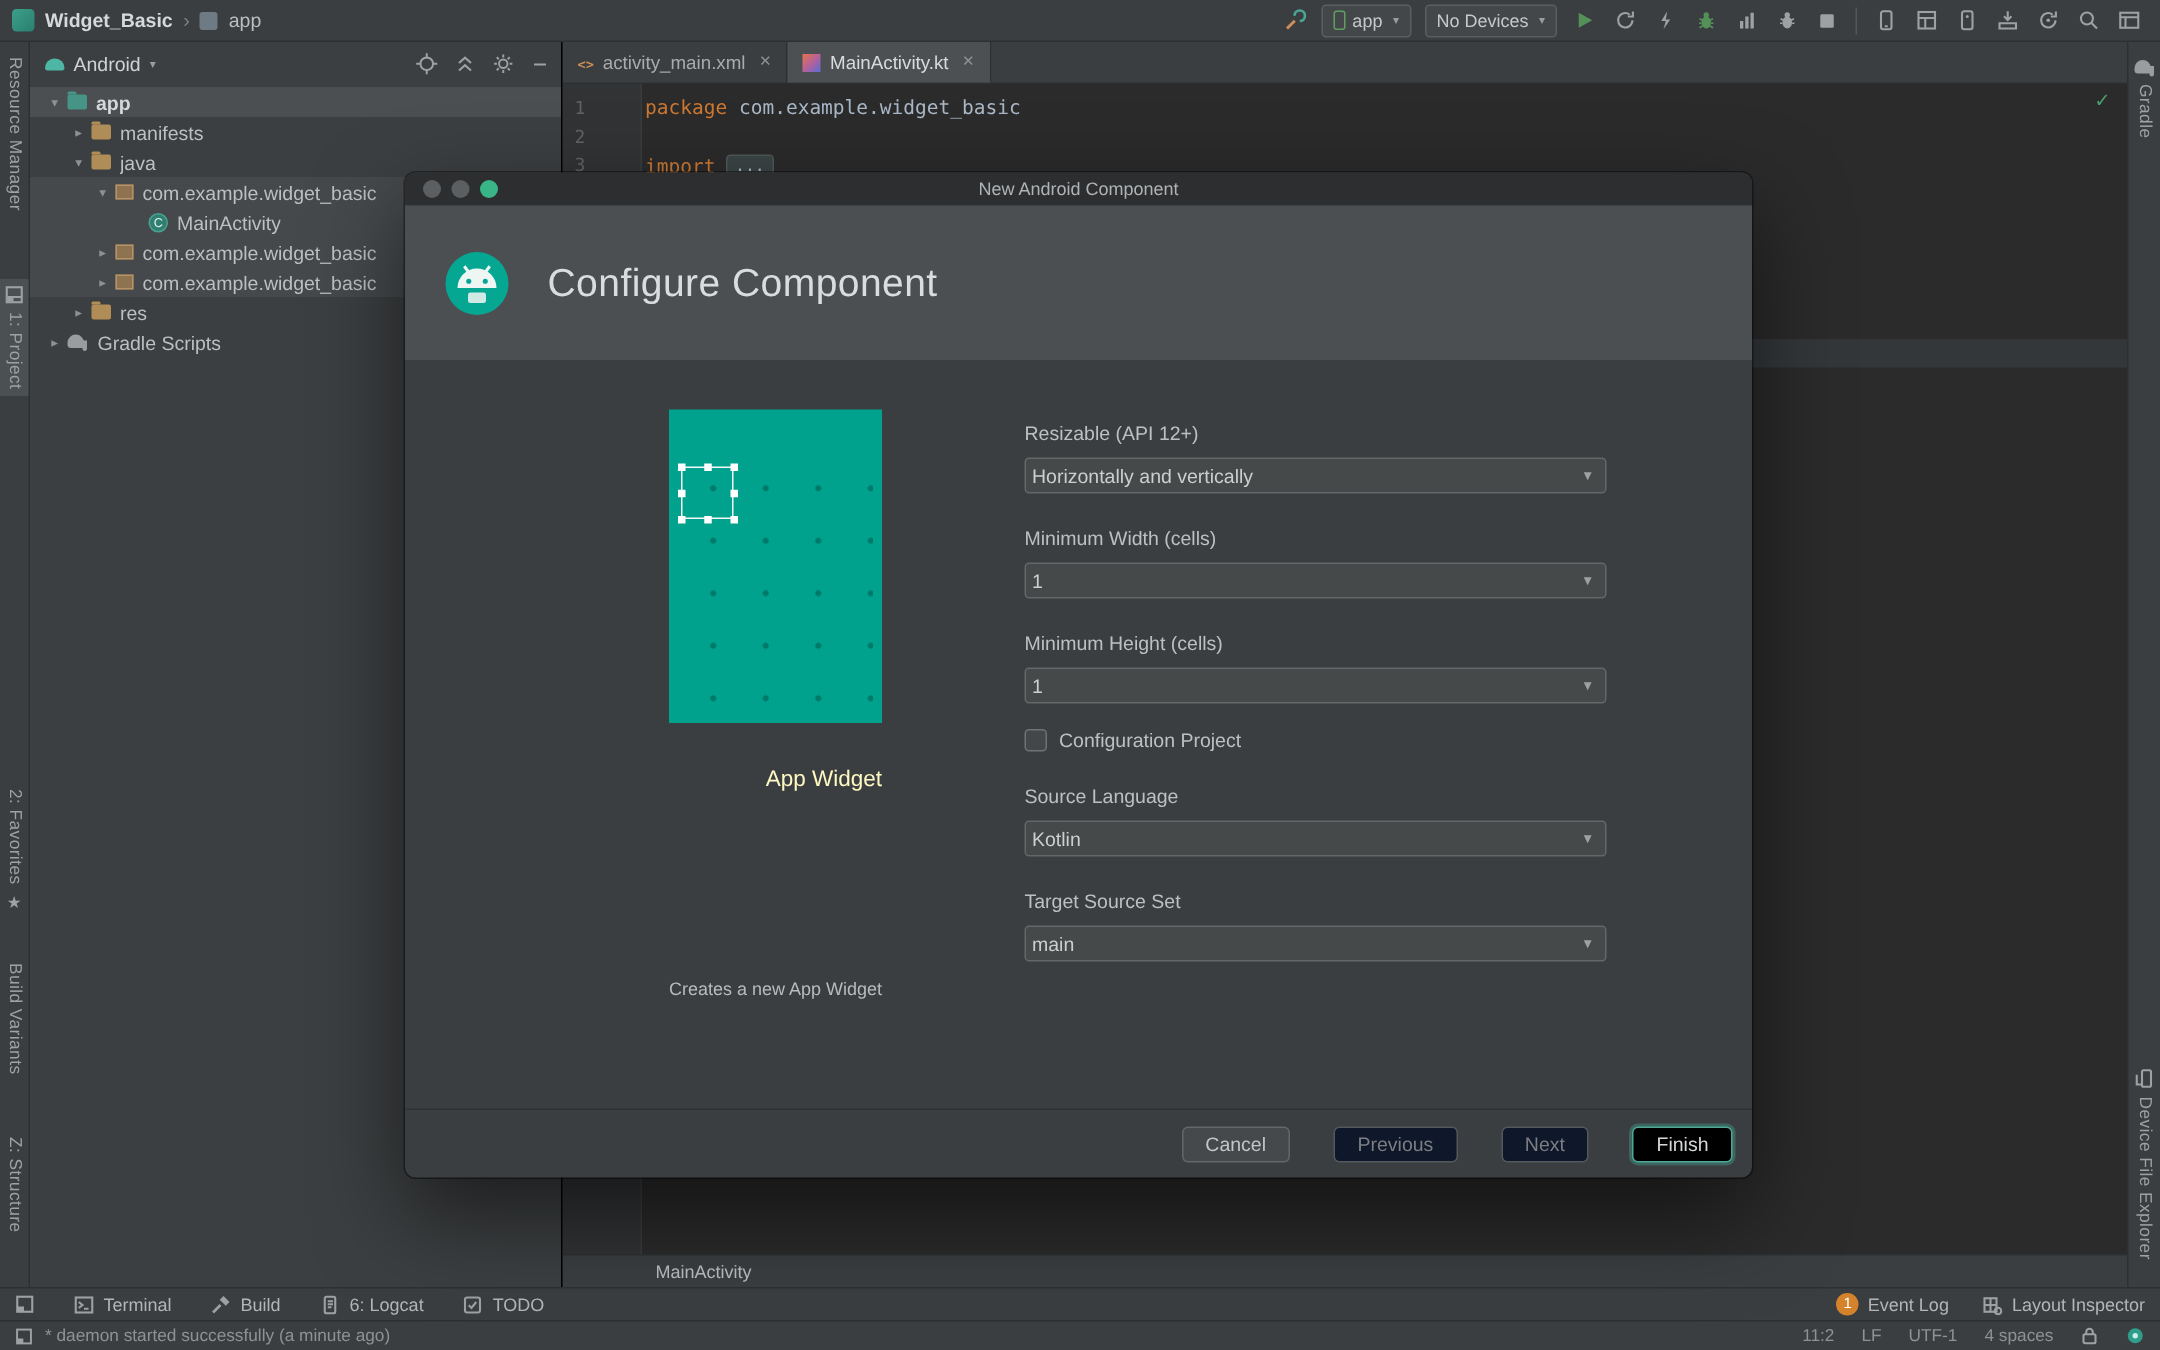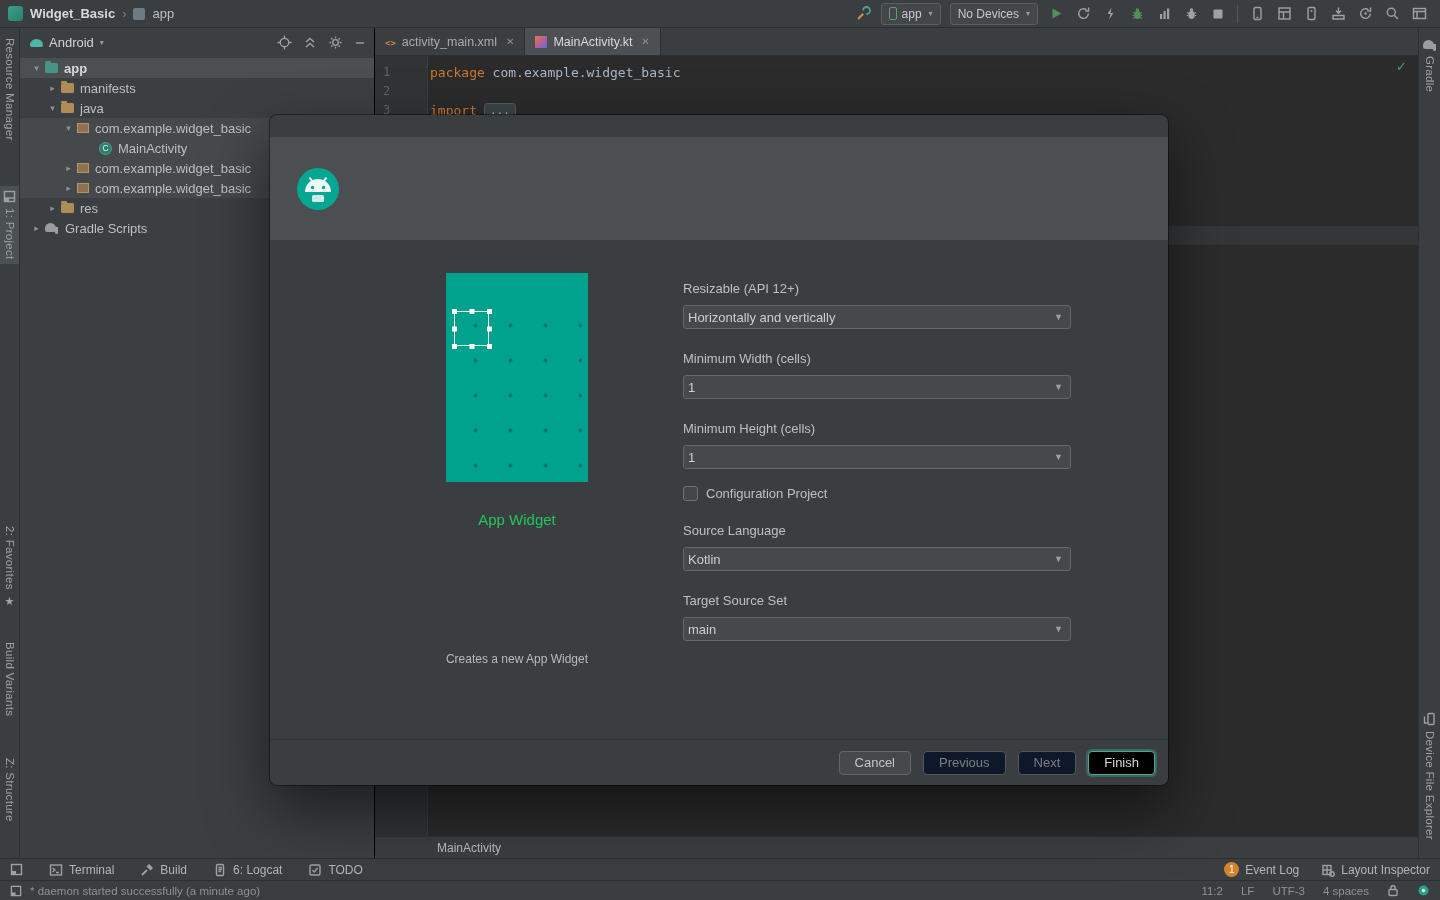--- a/index.html
+++ b/index.html
@@ -109,32 +109,32 @@
   .dheader{position:absolute;top:22px;left:0;right:0;height:103px;background:#4c4f51;display:flex;
     align-items:center;padding-left:25px}
   .htitle{margin-left:24px;font-size:26px;color:#dadcde;letter-spacing:.3px}
   #wbox{position:absolute;left:176px;top:158px;width:142px;height:209px;background:#00a18d}
   #wbox .dots{position:absolute;left:12px;top:35px;right:6px;bottom:0;
     background-image:radial-gradient(circle,rgba(0,45,38,.35) 1.6px,transparent 2.4px);
     background-size:35px 35px}
   .selsq{position:absolute;left:8px;top:38px;width:35px;height:35px;border:1px solid #f5f8f7}
   .handle{position:absolute;left:-3px;top:-3px;width:5px;height:5px;background:#fff;
     box-shadow:17.5px 0 #fff,35px 0 #fff,0 17.5px #fff,35px 17.5px #fff,0 35px #fff,17.5px 35px #fff,35px 35px #fff}
-  .wcaption{position:absolute;left:176px;top:396px;width:142px;text-align:center;font-size:15px;color:#22c55e}
+  .wcaption{position:absolute;left:176px;top:396px;width:142px;text-align:right;font-size:15px;color:#fef9c3}
   .wdesc{position:absolute;left:156px;top:537px;width:182px;text-align:center;font-size:12px;color:#b8bbbd}
   .flabel{position:absolute;left:413px;font-size:13px;color:#bdc0c2}
   .l1{top:166px}.l2{top:236px}.l3{top:306px}.l4{top:408px}.l5{top:478px}
   .combo{position:absolute;left:413px;width:388px;height:24px;background:#45494a;border:1px solid #646668;
     border-radius:3px;display:flex;align-items:center;padding:0 4px;font-size:13px;color:#ccced0}
   .combo .carr{position:absolute;right:7px;color:#9ea1a3;font-size:9px}
   .c1{top:190px}.c2{top:260px}.c3{top:330px}.c4{top:432px}.c5{top:502px}
   .cbrow{position:absolute;left:413px;top:371px;display:flex;align-items:center;font-size:13px;color:#bdc0c2}
   .cb{width:15px;height:15px;border:1px solid #6f7274;border-radius:3px;background:#43474a;margin-right:8px}
   .dfooter{position:absolute;left:0;right:0;bottom:0;height:46px;border-top:1px solid #2f3133;display:flex;
-    align-items:center;justify-content:flex-end;gap:12px;padding-right:13px}
+    align-items:center;justify-content:flex-end;gap:29px;padding-right:13px}
   .btn{height:24px;border-radius:4px;display:flex;align-items:center;justify-content:center;font-size:13px;
     background:#45494b;border:1px solid #646768;color:#c3c5c7;padding:0 15px}
   .btn.disabled{color:#7c7f81;border-color:#55585a;background:#0f172a}
   .btn.primary{border:1px solid #4fa895;box-shadow:0 0 0 2px rgba(63,150,132,.45);background:#000000;color:#d5d7d9}
 </style>
 </head>
 <body>
 
 <div id="titlebar">
   <span class="proj-ic"></span>
@@ -398,31 +398,38 @@
       <span class="src"><span class="kw">import</span><span class="fbadge">...</span></span>
     </div>
   </div>
   <span class="okcheck"></span>
   <div id="runbar">
     <span>MainActivity</span>
   </div>
 </div>
 
 <div id="dialog">
+  <div class="dtitle">
+    <span class="tl t1"></span>
+    <span class="tl t2"></span>
+    <span class="tl t3"></span>
+    <span>New Android Component</span>
+  </div>
   <div class="dheader">
     <span>
       <svg width="46" height="46" viewBox="0 0 46 46">
         <circle cx="23" cy="23" r="21" fill="#05a793"></circle>
         <path d="M10 26 a13 13 0 0 1 26 0 Z" fill="#eef6f4"></path>
         <circle cx="17.5" cy="21.5" r="1.7" fill="#05a793"></circle>
         <circle cx="28.5" cy="21.5" r="1.7" fill="#05a793"></circle>
         <path d="M14.5 11.5 L17.5 15.5 M31.5 11.5 L28.5 15.5" stroke="#eef6f4" stroke-width="2" fill="none"></path>
         <rect x="17" y="29" width="12" height="7" rx="1.5" fill="#cfe9e4"></rect>
       </svg>
     </span>
+    <span class="htitle">Configure Component</span>
   </div>
 
   <div id="wbox">
     <div class="dots"></div>
     <div class="selsq">
       <span class="handle"></span>
     </div>
   </div>
   <div class="wcaption">App Widget</div>
   <div class="wdesc">Creates a new App Widget</div>
@@ -535,21 +542,21 @@
   <span>
     <svg class="ico-stroke" width="12" height="12" viewBox="0 0 13 13">
         <rect x="1.5" y="1.5" width="10" height="10"></rect>
         <path d="M1.5 8 H6 V11.5 H1.5 Z" fill="#9ea1a3" stroke="none"></path>
       </svg>
   </span>
   <span>* daemon started successfully (a minute ago)</span>
   <div class="right">
     <span>11:2</span>
     <span>LF</span>
-    <span>UTF-3</span>
+    <span>UTF-1</span>
     <span>4 spaces</span>
     <span>
       <svg class="ico-stroke" width="12" height="13" viewBox="0 0 12 13">
           <rect x="2" y="5.5" width="8" height="6" rx="1"></rect>
           <path d="M3.8 5.5 V4 a2.2 2.2 0 0 1 4.4 0 V5.5"></path>
         </svg>
     </span>
     <span>
       <svg width="13" height="13" viewBox="0 0 13 13">
           <circle cx="6.5" cy="6.5" r="5" fill="#2e9e8a"></circle>

